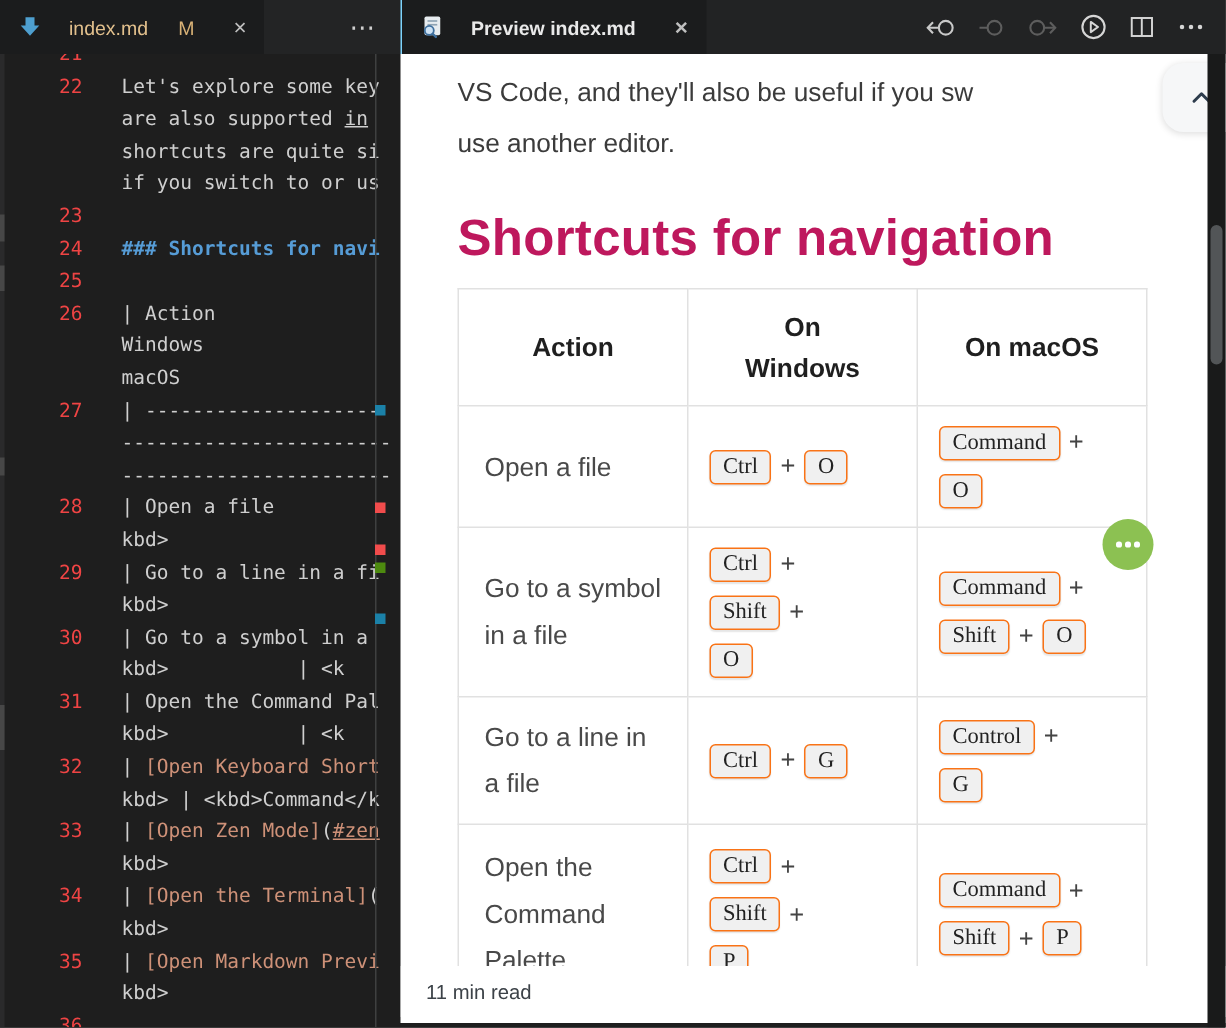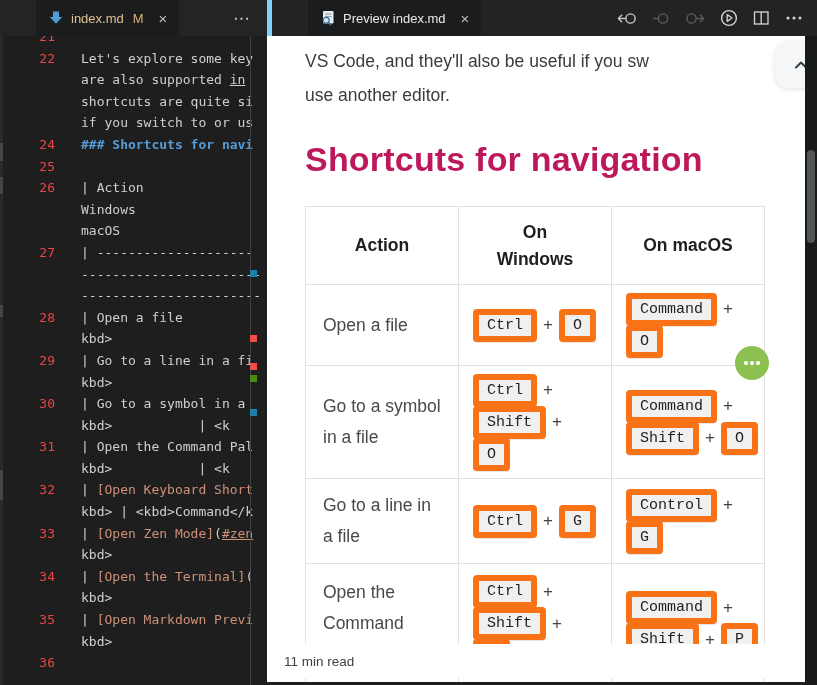--- a/index.html
+++ b/index.html
@@ -2,22 +2,22 @@
 <html><head>
 <meta charset="utf-8">
 <style>
   html,body{margin:0;padding:0;background:#111;}
   .stage{position:relative;width:817px;height:685px;background:#1e1e1e;overflow:hidden;
          font-family:"Liberation Sans",sans-serif;}
 
   
   .tabbar{position:absolute;left:0;top:0;width:817px;height:36px;background:#232425;display:flex;}
   .tabbar-left{width:267px;display:flex;align-items:center;background:#232425;}
-  .tabbar-right{flex:1;display:flex;align-items:center;background:#222324;border-left:5px solid #7dd3fc;}
-  .tab{display:flex;align-items:center;gap:7px;height:36px;padding:0 12px;background:#1b1c1d;cursor:pointer;margin-left:36px;}
+  .tabbar-right{flex:1;display:flex;align-items:center;background:#222324;border-left:1px solid #7dd3fc;font-weight:bold;}
+  .tab{display:flex;align-items:center;gap:18px;height:36px;padding:0 12px;background:#1b1c1d;cursor:pointer;}
   .tab-label{font-size:13px;}
   .lbl-md{color:#e2c08d;}
   .lbl-preview{color:#e9e9e9;}
   .mod-badge{color:#d8b176;font-size:13px;margin-left:2px;}
   .tab-close{color:#bfbfbf;font-size:15px;line-height:1;margin-left:8px;cursor:pointer;}
   .more-dots{margin-left:auto;margin-right:16px;color:#cfcfcf;font-size:17px;letter-spacing:1px;cursor:pointer;}
   .nav-actions{margin-left:auto;display:flex;align-items:center;gap:15px;padding-right:14px;}
   .nav-actions svg{display:block;cursor:pointer;}
 
   
@@ -32,28 +32,28 @@
   .sl{color:#ce9178;} .slu{text-decoration:underline;}
   .ruler{position:absolute;left:250px;top:0;bottom:0;width:1px;background:#3f4040;}
   .ovr{position:absolute;left:250px;width:7px;height:7px;}
   .lstrip{position:absolute;left:0;top:0;bottom:0;width:3px;background:#2a2a2b;}
   .lseg{position:absolute;left:0;width:3px;background:#474747;}
 
   
   .preview{position:absolute;left:267px;top:36px;width:636px;height:646px;background:#ffffff;overflow:hidden;}
   .pv-para{margin:8px 0 0 38px;font-size:17.5px;line-height:34px;color:#3b3b3b;white-space:nowrap;}
   .pv-h2{margin:28px 0 0 38px;font-size:34px;font-weight:bold;color:#be185d;letter-spacing:.2px;}
-  table.sc{position:absolute;left:38px;top:170px;width:460px;border-collapse:collapse;table-layout:fixed;}
+  table.sc{position:absolute;left:38px;top:156px;width:460px;border-collapse:collapse;table-layout:fixed;}
   .sc th,.sc td{border:1px solid #e1e1e1;font-size:17.5px;}
   .sc th{height:75px;font-weight:bold;color:#1f1f1f;text-align:center;white-space:pre-line;line-height:27px;}
   td.action{padding:0 17px;color:#494949;line-height:31px;}
   td.keys{padding:8px 14px;}
   .kline{display:flex;align-items:center;gap:6px;height:32px;}
-  kbd{font-family:Liberation Mono, monospace;font-size:15px;color:#222;background:#f0f0f0;
-      border:6px solid #f97316;border-radius:4px;padding:2px 8px;box-shadow:0 1px 1px rgba(0,0,0,.10);}
+  kbd{font-family:Liberation Serif, serif;font-size:15px;color:#222;background:#f0f0f0;
+      border:1px solid #f97316;border-radius:4px;padding:2px 8px;box-shadow:0 1px 1px rgba(0,0,0,.10);}
   .plus{color:#444;font-size:17px;}
 
   .pv-toolbar{position:absolute;top:6px;right:0;width:128px;height:46px;background:#f6f7f8;
               border-radius:14px 4px 4px 14px;display:flex;align-items:center;justify-content:space-evenly;
               box-shadow:0 1px 5px rgba(0,0,0,.13);}
   .pv-toolbar svg{display:block;cursor:pointer;}
 
   .pv-badge{position:absolute;left:468px;top:310px;width:34px;height:34px;border-radius:50%;
             background:#8cc152;display:flex;align-items:center;justify-content:center;gap:2.5px;cursor:pointer;}
   .pv-badge i{width:3.5px;height:3.5px;border-radius:50%;background:#fff;}
@@ -132,20 +132,21 @@
     </div>
   </div>
 
   <div class="editor">
     <div class="erows" id="erows">
         <div class="erow"><span class="ln">21</span><span class="code"></span></div>
         <div class="erow"><span class="ln">22</span><span class="code"><span class="sp">Let's explore some key</span></span></div>
         <div class="erow"><span class="ln"></span><span class="code"><span class="sp">are also supported </span><span class="sp spu">in</span></span></div>
         <div class="erow"><span class="ln"></span><span class="code"><span class="sp">shortcuts are quite si</span></span></div>
         <div class="erow"><span class="ln"></span><span class="code"><span class="sp">if you switch to or us</span></span></div>
+        <div class="erow"><span class="ln">23</span><span class="code"></span></div>
         <div class="erow"><span class="ln">24</span><span class="code"><span class="sh">### Shortcuts for navi</span></span></div>
         <div class="erow"><span class="ln">25</span><span class="code"></span></div>
         <div class="erow"><span class="ln">26</span><span class="code"><span class="sp">| Action</span></span></div>
         <div class="erow"><span class="ln"></span><span class="code"><span class="sp">Windows</span></span></div>
         <div class="erow"><span class="ln"></span><span class="code"><span class="sp">macOS</span></span></div>
         <div class="erow"><span class="ln">27</span><span class="code"><span class="sp">| --------------------</span></span></div>
         <div class="erow"><span class="ln"></span><span class="code"><span class="sp">-----------------------</span></span></div>
         <div class="erow"><span class="ln"></span><span class="code"><span class="sp">-----------------------</span></span></div>
         <div class="erow"><span class="ln">28</span><span class="code"><span class="sp">| Open a file</span></span></div>
         <div class="erow"><span class="ln"></span><span class="code"><span class="sp">kbd&gt;</span></span></div>

